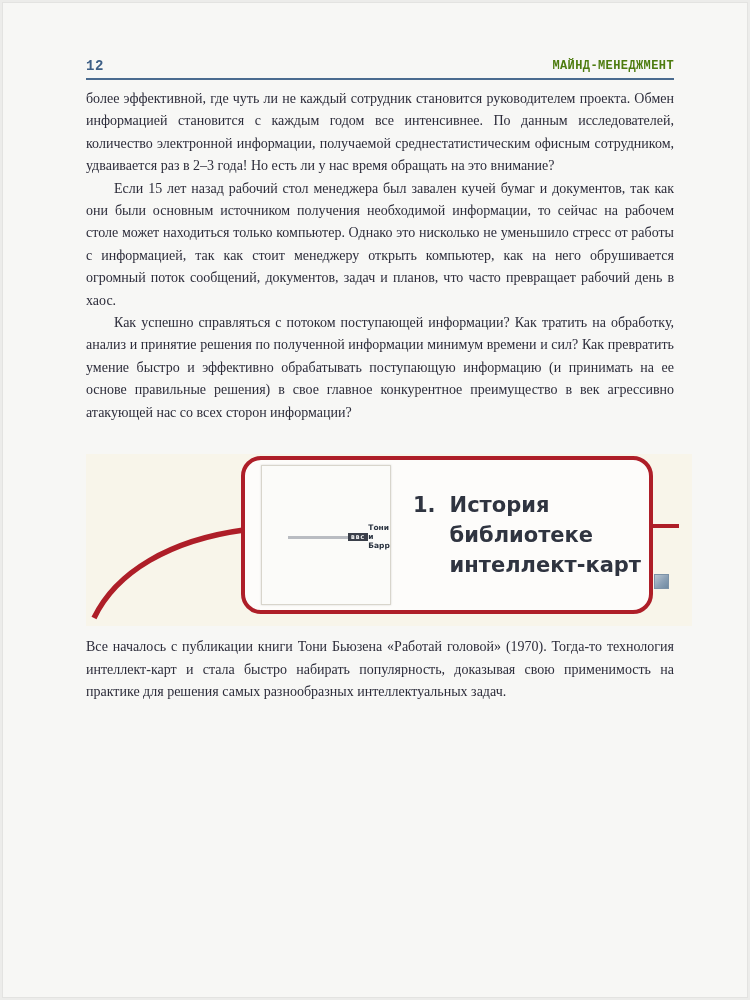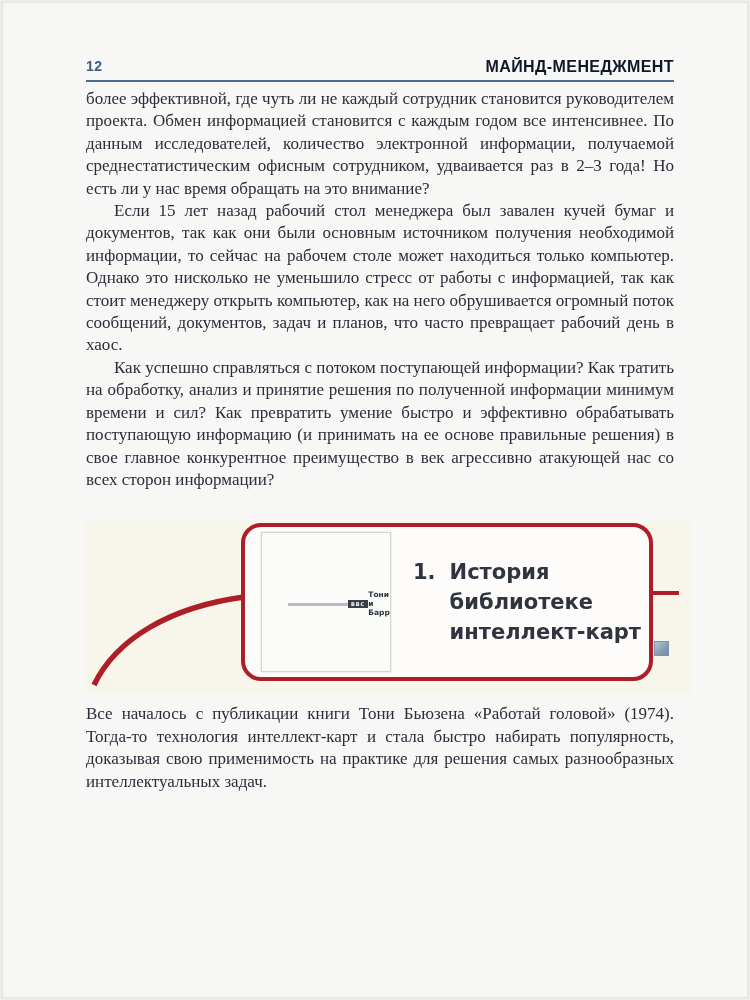--- a/index.html
+++ b/index.html
@@ -13,39 +13,39 @@
     position:relative;
     width:746px;height:996px;
     margin:2px;
     background:#f7f7f5;
     box-shadow:inset 0 0 0 1px #e3e3e1;
   }
   
   .header{
     position:absolute;
     left:84px;right:74px;top:56px;
-    display:flex;justify-content:space-between;align-items:flex-start;
+    display:flex;justify-content:space-between;align-items:center;
     border-bottom:2px solid #4a6b8f;
     padding-bottom:4px;
-    font-family:Liberation Sans, sans-serif;
+    font-family:Liberation Mono, monospace;
   }
   .page-number{
     font-size:14px;font-weight:bold;color:#3d5f86;letter-spacing:.5px;
   }
   .running-title{
-    font-size:16px;font-weight:bold;color:#0f172a;letter-spacing:.4px;
+    font-size:12px;font-weight:bold;color:#4d7c0f;letter-spacing:.4px;
   }
   
   .text-block{
     position:absolute;
     left:84px;right:74px;top:86px;
   }
   .text-block p{
     margin:0;
-    font-size:17px;
+    font-size:14px;
     line-height:22.4px;
     color:#2c2c3a;
     text-align:justify;
   }
   .text-block p.indent{text-indent:28px;}
   
   .figure{
     position:relative;
     width:606px;
     height:172px;
@@ -194,16 +194,16 @@
         <div class="chapter-heading">
           <span class="chapter-number">1.</span>
           <span class="chapter-title">История библиотеке интеллект-карт</span>
         </div>
       </div>
 
       <div class="branch-right"></div>
       <div class="image-marker"></div>
     </div>
 
-    <p>Все началось с публикации книги Тони Бьюзена «Работай головой» (1974). Тогда-то технология интеллект-карт и стала быстро набирать популярность, доказывая свою применимость на практике для решения самых разнообразных интеллектуальных задач.</p>
+    <p>Все началось с публикации книги Тони Бьюзена «Работай головой» (1970). Тогда-то технология интеллект-карт и стала быстро набирать популярность, доказывая свою применимость на практике для решения самых разнообразных интеллектуальных задач.</p>
   </div>
 
 </div>
 
 </body></html>

